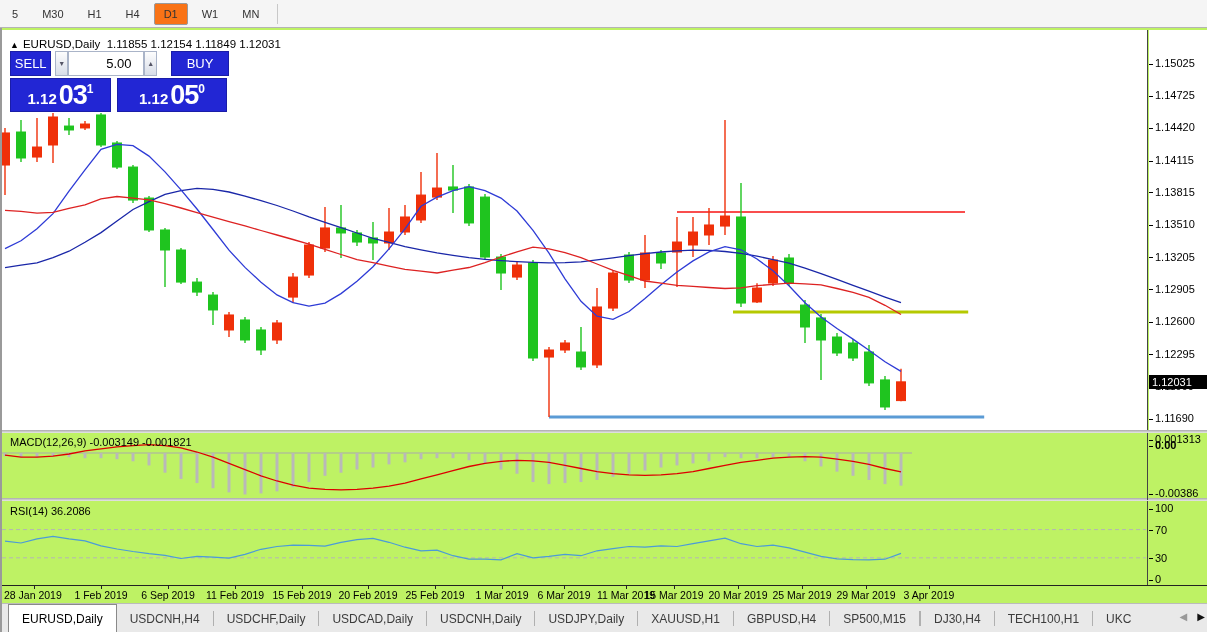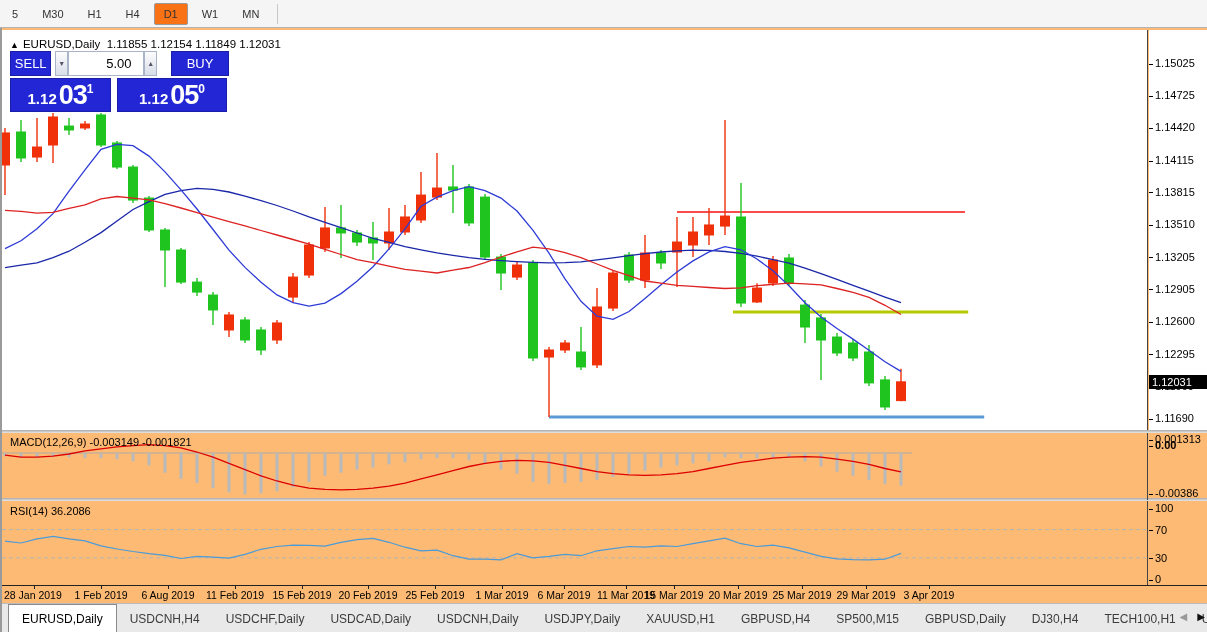--- a/index.html
+++ b/index.html
@@ -3,21 +3,21 @@
 <meta charset="utf-8">
 <style>
   html,body{margin:0;padding:0;background:#fff;font-family:"Liberation Sans","DejaVu Sans",sans-serif;}
   #app{position:relative;width:1207px;height:632px;background:#fff;overflow:hidden;font-size:11px;color:#000;}
   
   #toolbar{position:absolute;left:0;top:0;width:1207px;height:27px;background:#f5f5f5;border-bottom:1px solid #b4b4b4;display:flex;align-items:center;}
   .tf-btn{padding:4px 9px;margin:0 2px;color:#333;font-size:11px;cursor:default;border:1px solid transparent;}
   .tf-btn.active{background:#f97316;border:1px solid #9a9a9a;border-radius:2px;}
   .tb-sep{width:1px;height:20px;background:#c8c8c8;margin:0 6px;}
   
-  #client{position:absolute;left:0;top:28px;width:1207px;height:604px;background:#fdba74;border-left:2px solid #9a9a9a;box-sizing:border-box;}
+  #client{position:absolute;left:0;top:28px;width:1207px;height:604px;background:#bef264;border-left:2px solid #9a9a9a;box-sizing:border-box;}
   #chart-wrap{position:absolute;left:0;top:2px;width:1146px;height:400px;border-right:1px solid #444;box-sizing:border-box;background:#fff;}
   svg{display:block;}
   
   #ohlc{position:absolute;left:8px;top:8px;font-size:11.5px;color:#000;z-index:5;}
   #ohlc .tri{font-size:9px;margin-right:4px;}
   
   #trade{position:absolute;left:8px;top:21px;width:219px;z-index:6;}
   #trade-row1{display:flex;height:25px;}
   .tr-btn{background:#2226d4;color:#fff;display:flex;align-items:center;justify-content:center;font-size:13px;border:1px solid #1a1da8;}
   #sell-btn{width:48px;}
@@ -326,21 +326,21 @@
           <polyline points="3,40.2 19,42.0 35,37.8 51,35.3 67,37.8 83,39.9 99,44.8 115,48.0 131,50.5 147,52.6 163,54.3 179,57.5 195,55.4 211,56.1 227,57.1 243,53.3 259,48.3 275,45.5 291,44.1 307,44.3 323,45.2 339,41.3 355,38.6 371,37.4 387,41.3 403,46.2 419,49.8 435,49.1 451,54.7 467,58.1 483,58.1 499,58.9 515,52.6 531,56.8 547,55.4 563,53.3 579,54.7 595,49.8 611,47.6 627,45.5 643,46.2 659,44.8 675,45.5 691,42.7 707,39.9 723,37.1 739,42.7 755,45.5 771,44.1 787,46.9 803,51.2 819,55.4 835,57.9 851,58.6 867,58.9 883,58.2 899,52.4" fill="none" stroke="#4b9bd8" stroke-width="1.2"></polyline>
         </svg>
     </div>
 
     <div id="daxis">
         <div class="d-tick" style="left: 32px;"></div>
         <div class="d-lab" style="left: 2px; transform: none;">28 Jan 2019</div>
         <div class="d-tick" style="left: 99px;"></div>
         <div class="d-lab" style="left: 99px;">1 Feb 2019</div>
         <div class="d-tick" style="left: 166px;"></div>
-        <div class="d-lab" style="left: 166px;">6 Aug 2019</div>
+        <div class="d-lab" style="left: 166px;">6 Sep 2019</div>
         <div class="d-tick" style="left: 233px;"></div>
         <div class="d-lab" style="left: 233px;">11 Feb 2019</div>
         <div class="d-tick" style="left: 300px;"></div>
         <div class="d-lab" style="left: 300px;">15 Feb 2019</div>
         <div class="d-tick" style="left: 366px;"></div>
         <div class="d-lab" style="left: 366px;">20 Feb 2019</div>
         <div class="d-tick" style="left: 433px;"></div>
         <div class="d-lab" style="left: 433px;">25 Feb 2019</div>
         <div class="d-tick" style="left: 500px;"></div>
         <div class="d-lab" style="left: 500px;">1 Mar 2019</div>
@@ -371,21 +371,20 @@
         <div class="tab">USDCNH,Daily</div>
         <div class="tab-sep"></div>
         <div class="tab">USDJPY,Daily</div>
         <div class="tab-sep"></div>
         <div class="tab">XAUUSD,H1</div>
         <div class="tab-sep"></div>
         <div class="tab">GBPUSD,H4</div>
         <div class="tab-sep"></div>
         <div class="tab">SP500,M15</div>
         <div class="tab-sep"></div>
-        <div class="tab">GBPUSD,Daily</div>
         <div class="tab-sep"></div>
         <div class="tab">DJ30,H4</div>
         <div class="tab-sep"></div>
         <div class="tab">TECH100,H1</div>
         <div class="tab-sep"></div>
         <div class="tab">UKC</div>
         <div id="tab-scroll">
         <span class="left">◀</span>
         <span class="right">▶</span>
       </div>

